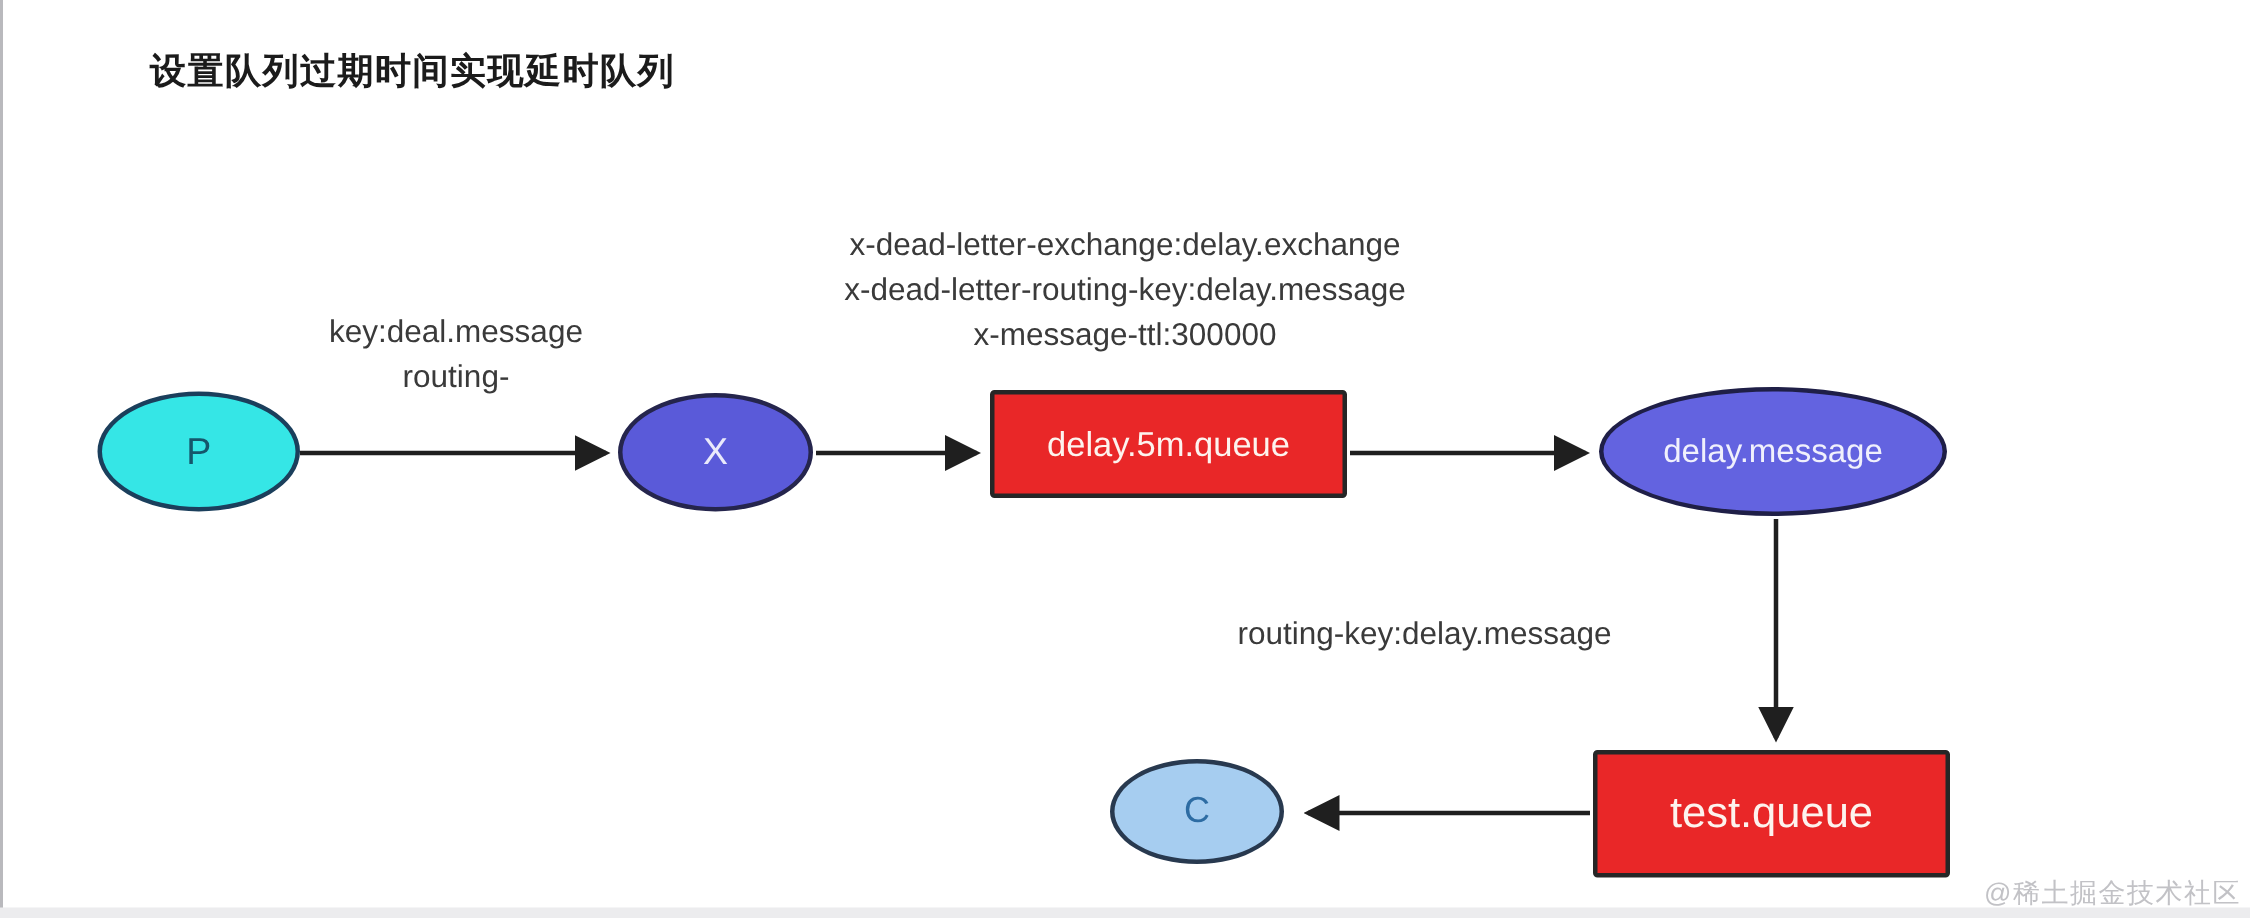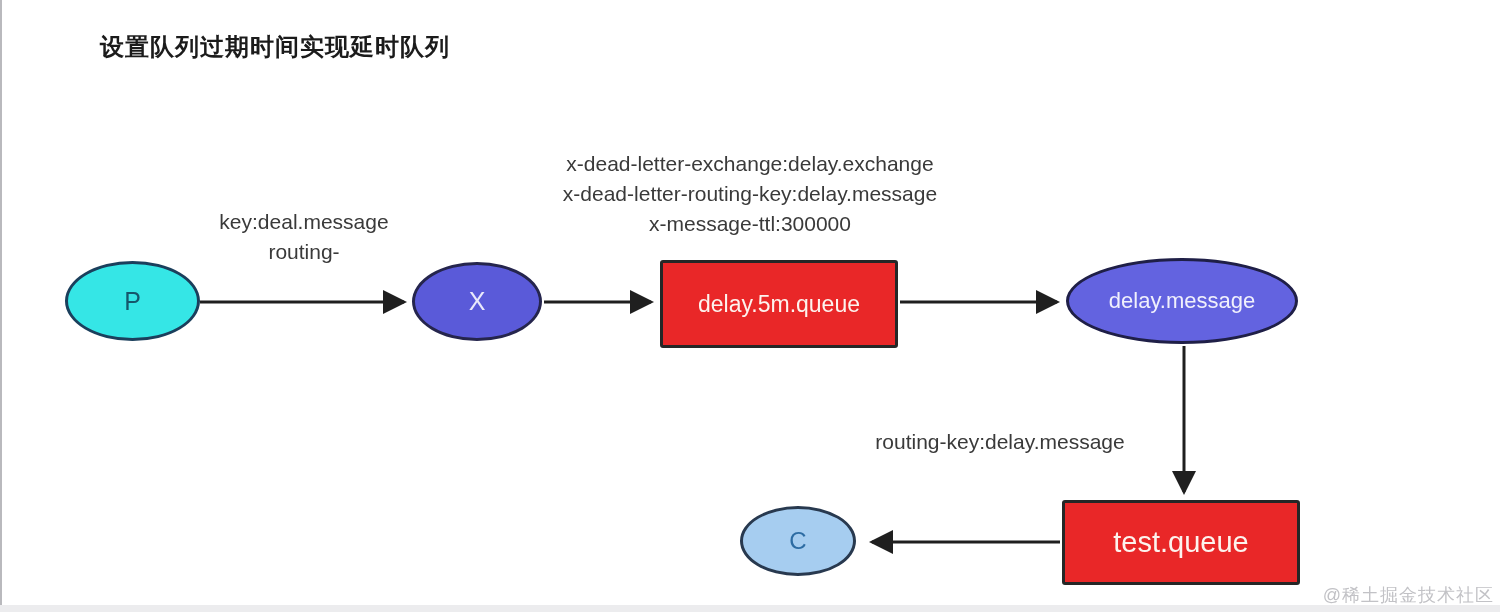--- a/index.html
+++ b/index.html
@@ -48,21 +48,21 @@
     font-size: 25px;
   }
   .node-exchange-x {
     left: 412px; top: 262px; width: 130px; height: 79px;
     background: #5a5ad9;
     border: 3px solid #25254d;
     color: #e9e9fb;
     font-size: 25px;
   }
   .node-delay-queue {
-    left: 660px; top: 260px; width: 238px; height: 88px;
+    left: 660px; top: 260px; width: 238px; height: 72px;
     background: #e92728;
     border: 3px solid #262626;
     border-radius: 3px;
     color: #fdf3ee;
     font-size: 23px;
   }
   .node-delay-exchange {
     left: 1066px; top: 258px; width: 232px; height: 86px;
     background: #6363e0;
     border: 3px solid #1f1f47;
@@ -92,22 +92,22 @@
   }
   .label-p-to-x {
     left: 154px; top: 207px; width: 300px;
     text-align: center;
   }
   .label-queue-args {
     left: 500px; top: 149px; width: 500px;
     text-align: center;
   }
   .label-exchange-to-queue {
-    left: 825px; top: 427px; width: 350px;
-    text-align: center;
+    left: 825px; top: 408px; width: 350px;
+    text-align: left;
   }
   .arrows {
     position: absolute;
     left: 0; top: 0;
     pointer-events: none;
   }
   .watermark {
     position: absolute;
     right: 6px; bottom: 5px;
     font-size: 18px;

